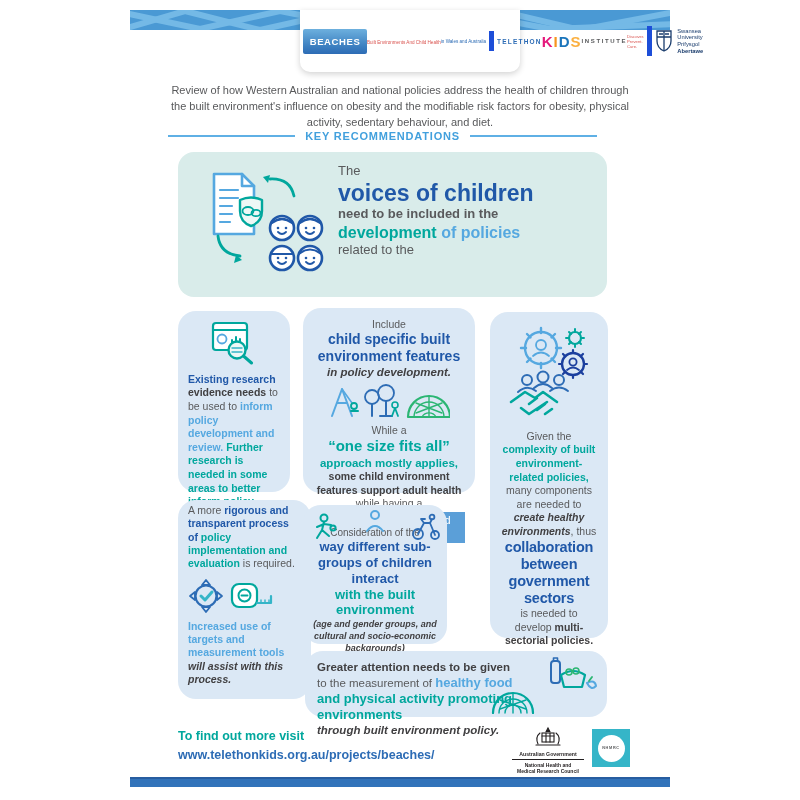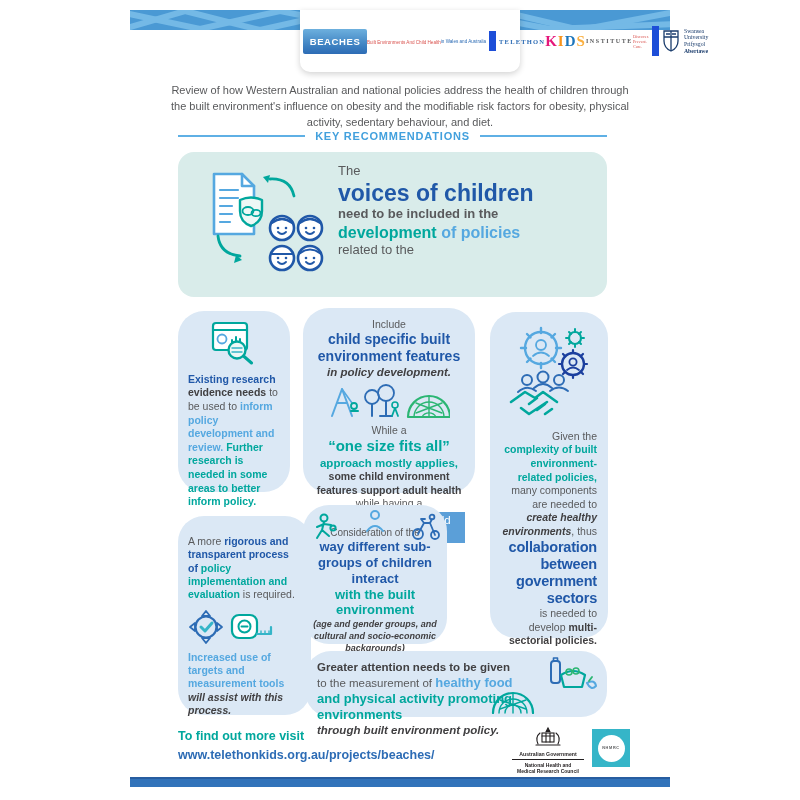--- a/index.html
+++ b/index.html
@@ -25,63 +25,63 @@
   .sz-xl{font-size:23px;line-height:1.15}
 
   
   .banner{position:absolute;left:130px;top:10px;width:540px;height:20px;background:#4a99d4;overflow:hidden;}
   .bottom-bar{position:absolute;left:130px;top:777px;width:540px;height:8px;background:#3273ba;border-top:2px solid #285da0;}
 
   
   .logo-card{position:absolute;left:300px;top:10px;width:220px;height:62px;background:#fff;
     border-radius:0 0 10px 10px;box-shadow:0 2px 6px rgba(0,0,0,.18);display:flex;align-items:center;z-index:3;}
   .logo-cell{flex:1;display:flex;align-items:center;justify-content:center;padding:2px 3px;}
-  .logo-cell + .logo-cell{border-left:7px solid #1d4ed8;font-family:Liberation Serif, serif;}
+  .logo-cell + .logo-cell{border-left:5px solid #1d4ed8;}
   .beaches-box{width:64px;height:25px;border-radius:2px;background:linear-gradient(180deg,#6db0de 0%,#3c7fc0 70%,#2d6cb5 100%);
     color:#fff;font-weight:bold;font-size:9.5px;letter-spacing:.6px;display:flex;align-items:center;justify-content:center;}
   .beaches-t1{font-size:4.6px;color:#d9534f;margin-top:2px;white-space:nowrap;}
   .beaches-t2{font-size:4.6px;color:#2d6cb5;white-space:nowrap;}
   .tk-top{font-size:6.5px;font-weight:bold;color:#2d6cb5;letter-spacing:1.2px;}
   .tk-kids{font-size:15px;font-weight:900;letter-spacing:1px;line-height:1;}
   .tk-kids span:nth-child(1){color:#e5177b}
   .tk-kids span:nth-child(2){color:#f7941d}
   .tk-kids span:nth-child(3){color:#1b75bb}
   .tk-kids span:nth-child(4){color:#fbb040}
   .tk-inst{font-size:6px;font-weight:bold;color:#58595b;letter-spacing:1.6px;}
   .tk-tag{font-size:4.2px;color:#d9534f;margin-top:1px;}
   .swansea{flex-direction:row;gap:4px;}
   .sw-text{display:flex;flex-direction:column;font-size:5.8px;color:#1b3d6d;line-height:1.15;}
   .sw-bold{font-weight:bold;}
 
   
   .intro{position:absolute;left:170px;top:83px;width:460px;text-align:center;
     font-size:11px;line-height:1.45;color:#58595b;}
-  .keyrec{position:absolute;left:178px;top:130px;width:429px;display:flex;align-items:center;gap:10px;}
+  .keyrec{position:absolute;left:168px;top:130px;width:429px;display:flex;align-items:center;gap:10px;}
   .keyrec .rule{flex:1;height:2px;background:#5fb0e5;}
   .keyrec .label{color:#42a0dd;font-weight:bold;font-size:11px;letter-spacing:.8px;white-space:nowrap;}
 
   
   .hero{position:absolute;left:178px;top:152px;width:429px;height:145px;background:#d9ecea;border-radius:16px;}
   .hero-icon{position:absolute;left:20px;top:14px;}
   .hero-text{position:absolute;left:160px;top:11px;font-size:13px;line-height:1.28;}
 
   
-  .box{position:absolute;background:#dbe8f5;border-radius:26px;box-sizing:border-box;}
+  .box{position:absolute;background:#dbe8f5;border-radius:18px;box-sizing:border-box;}
   #box-research{left:178px;top:311px;width:112px;height:181px;padding:10px 10px 8px;text-align:left;font-size:10.5px;line-height:1.3;}
   #box-research .icon-wrap{text-align:center;margin-bottom:4px;}
-  #box-rigorous{left:178px;top:516px;width:133px;height:199px;padding:19px 10px 8px;text-align:left;font-size:10.5px;line-height:1.27;}
+  #box-rigorous{left:178px;top:500px;width:133px;height:199px;padding:4px 10px 8px;text-align:left;font-size:10.5px;line-height:1.27;}
   #box-rigorous .icon-row{display:flex;gap:6px;align-items:center;margin:6px 0 5px;}
   #box-include{left:303px;top:308px;width:172px;height:185px;padding:10px 10px 8px;text-align:center;font-size:10.5px;line-height:1.25;}
   #box-include .icon-row{margin:4px 0 2px;}
   #box-subgroups{left:303px;top:505px;width:144px;height:139px;padding:22px 9px 8px;text-align:center;font-size:10px;line-height:1.2;}
   .sub-icon{position:absolute;}
   #sub-runner{left:8px;top:8px;}
   #sub-person{left:50%;top:4px;transform:translateX(-50%);}
   #sub-bike{right:6px;top:8px;}
-  #box-complexity{left:490px;top:312px;width:118px;height:326px;padding:12px 11px 8px;text-align:right;font-size:10.5px;line-height:1.3;}
+  #box-complexity{left:490px;top:312px;width:118px;height:326px;padding:12px 11px 8px;text-align:center;font-size:10.5px;line-height:1.3;}
   #box-complexity .icon-wrap{text-align:center;margin-bottom:6px;}
   #box-greater{left:305px;top:651px;width:302px;height:66px;padding:9px 86px 6px 12px;text-align:left;font-size:11.5px;line-height:1.3;}
   #greater-food{position:absolute;right:8px;top:6px;}
   #greater-dome{position:absolute;right:72px;bottom:3px;}
 
   
   .footer-text{position:absolute;left:178px;top:727px;font-size:12.5px;font-weight:bold;line-height:1.5;}
   .footer-text .t{color:#00a79d;}
   .footer-text .l{color:#2d6cb5;}
   .gov{position:absolute;left:512px;top:726px;width:72px;text-align:center;color:#231f20;}

